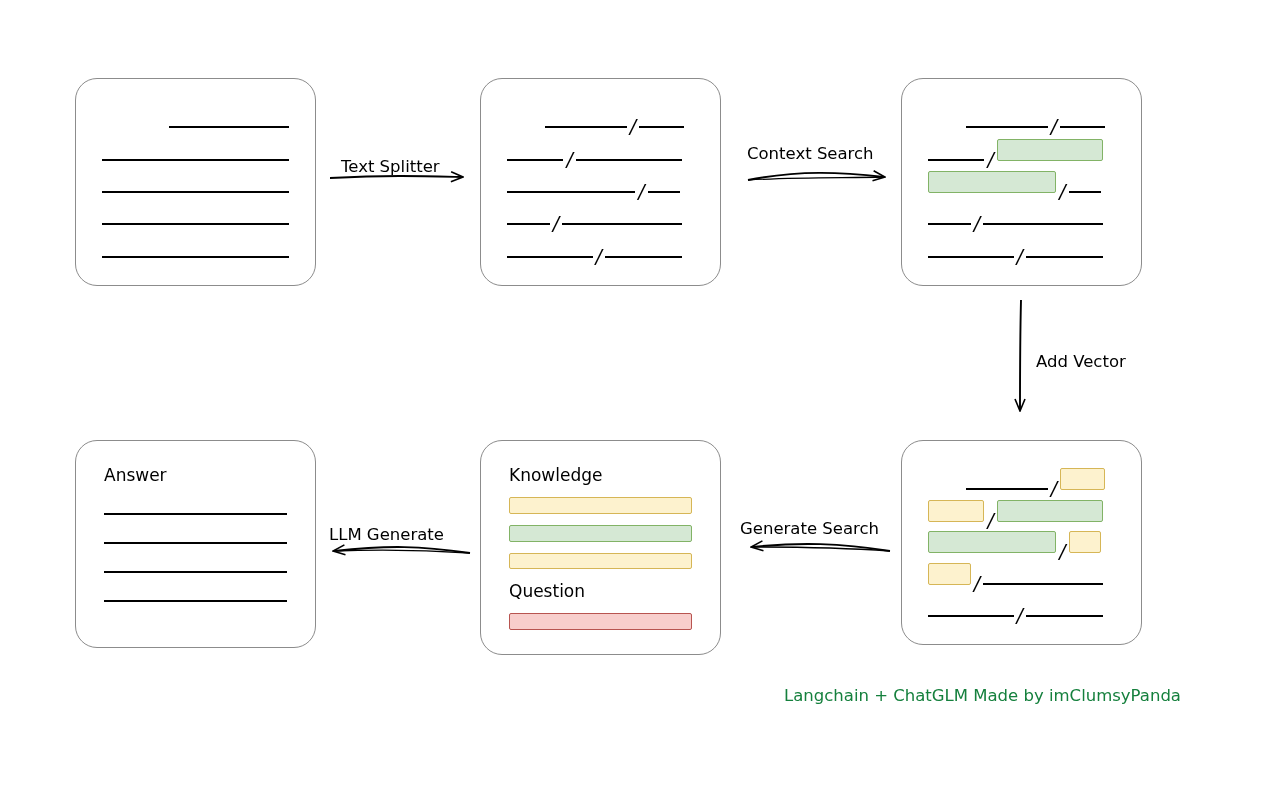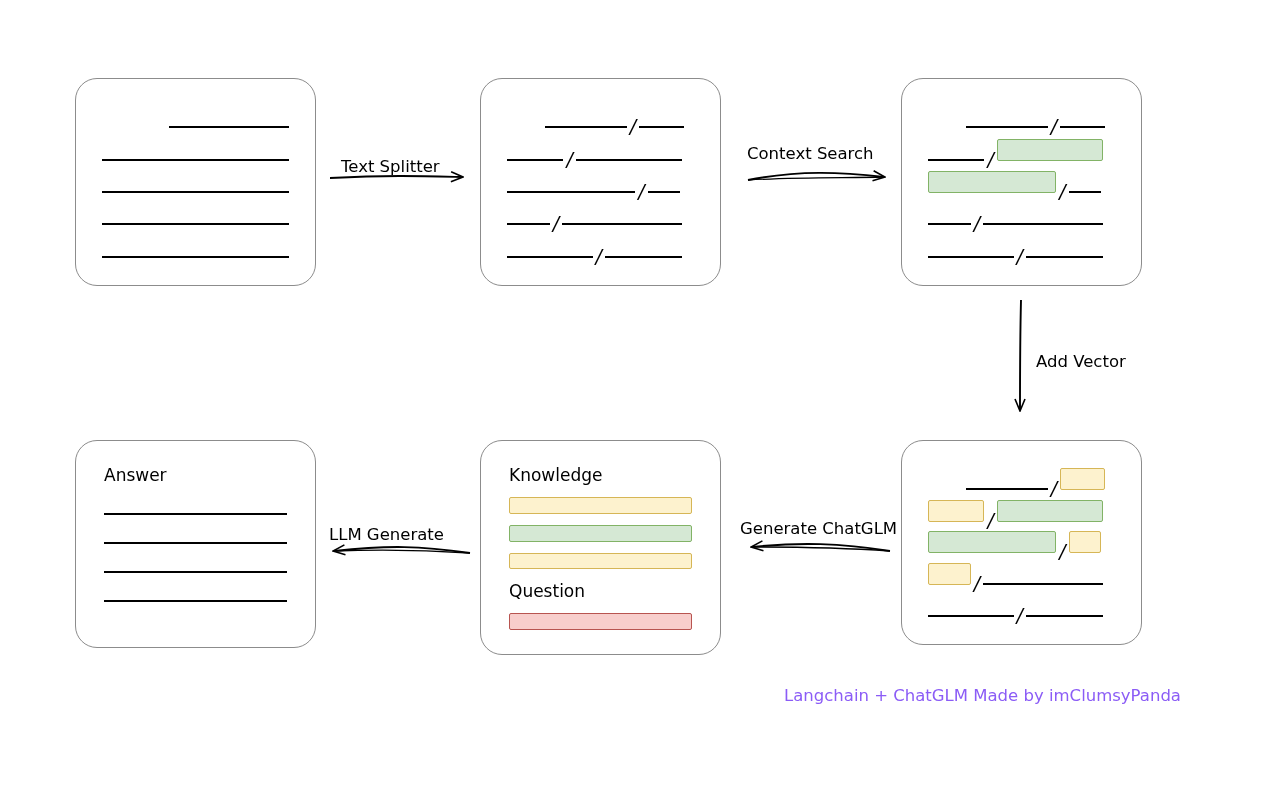--- a/index.html
+++ b/index.html
@@ -93,21 +93,21 @@
     font-size: 16.5px;
     color: #000;
     white-space: nowrap;
   }
 
   
   #footer-credit {
     position: absolute;
     font-family: "DejaVu Sans", sans-serif;
     font-size: 16.5px;
-    color: #8b5cf6;
+    color: #15803d;
     white-space: nowrap;
   }
 
   svg.arrow-layer {
     position: absolute;
     left: 0; top: 0;
     width: 1262px;
     height: 792px;
     pointer-events: none;
     overflow: visible;
@@ -154,21 +154,21 @@
       <path d="M470,553 C 425,550 385,549 334,551" fill="none" stroke="#000" stroke-width="1.3"></path>
     </g>
   </svg>
 
   <div class="arrow-label" style="left:341px; top:136px;margin-top:21px;">Text Splitter</div>
 
   <div class="arrow-label" style="left:747px; top:144px;">Context Search</div>
 
   <div class="arrow-label" style="left:1036px; top:352px;">Add Vector</div>
 
-  <div class="arrow-label" style="left:740px; top:519px;">Generate ChatGLM</div>
+  <div class="arrow-label" style="left:740px; top:519px;">Generate Search</div>
 
   <div class="arrow-label" style="left:329px; top:525px;">LLM Generate</div>
 
   <div class="doc-box" style="left:75px; top:78px; width:241px; height:208px;">
     <div class="box-inner" id="node-source" style="justify-content:space-around;">
         <div class="row" style="height: 22px; justify-content: flex-start;">
           <div class="spacer" style="width: 67.32px;"></div>
           <div class="seg-rule" style="width: 119.68px;"></div>
         </div>
         <div class="row" style="height: 22px; justify-content: flex-start;">

